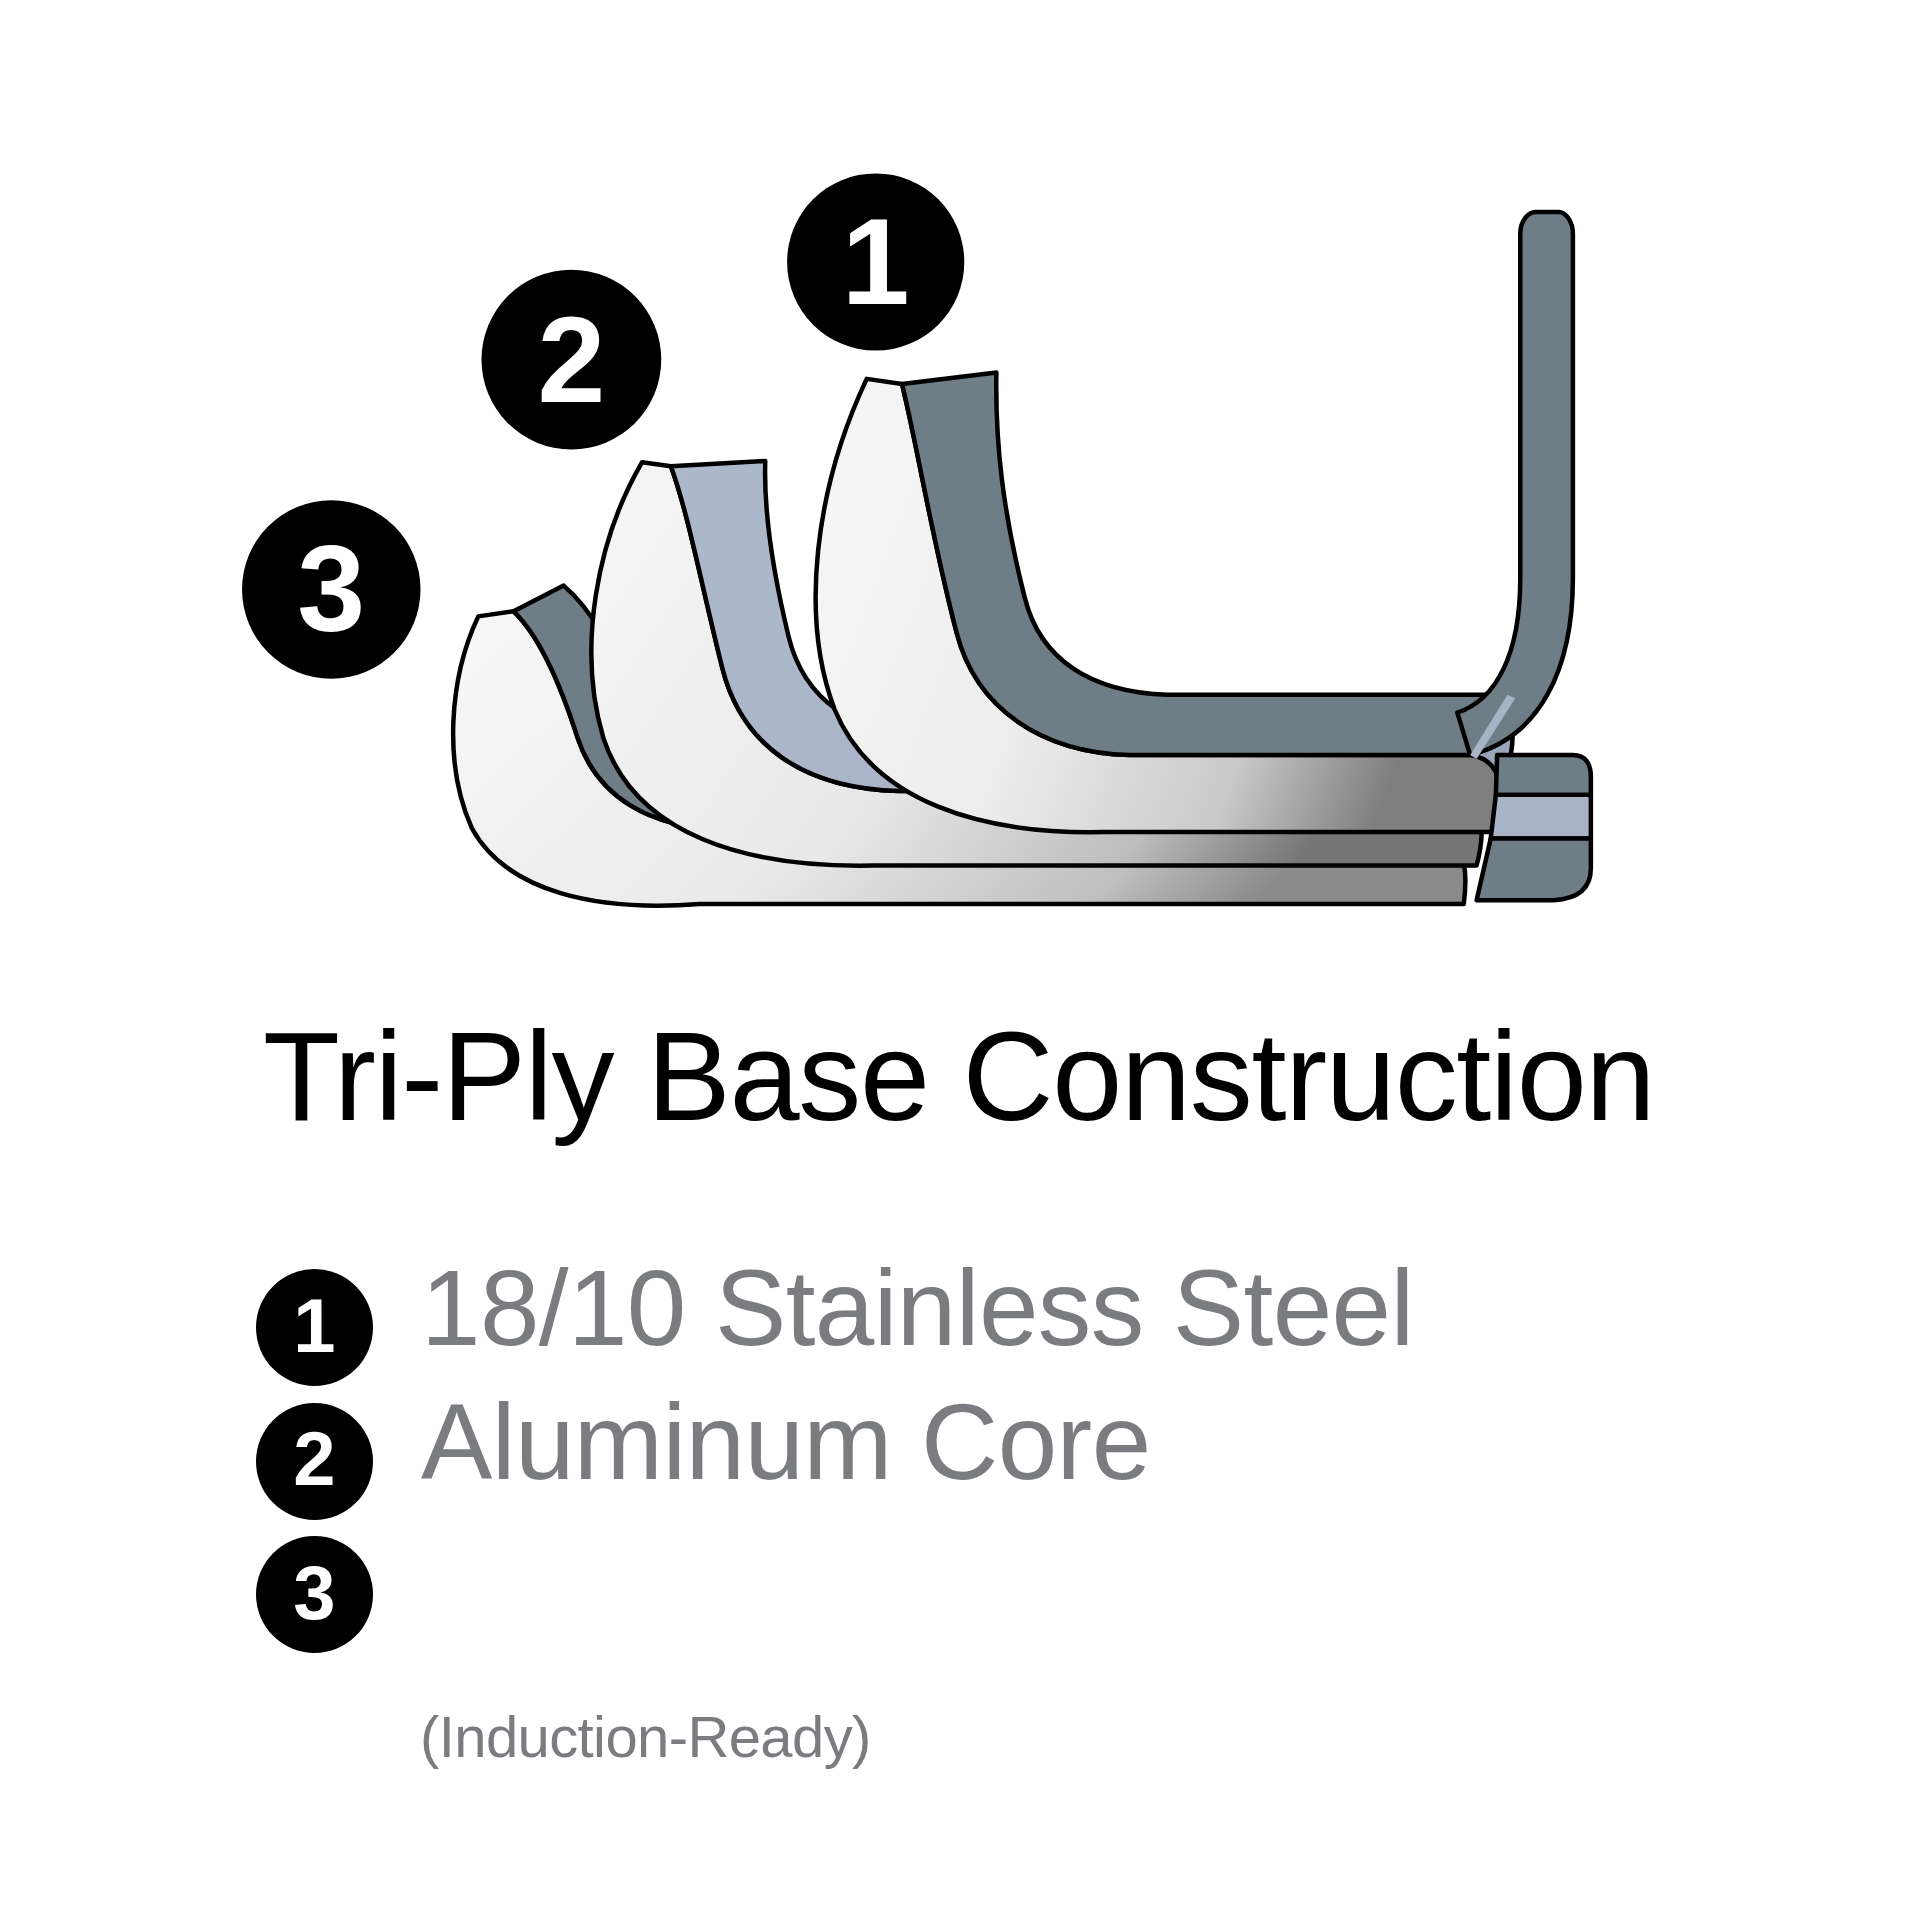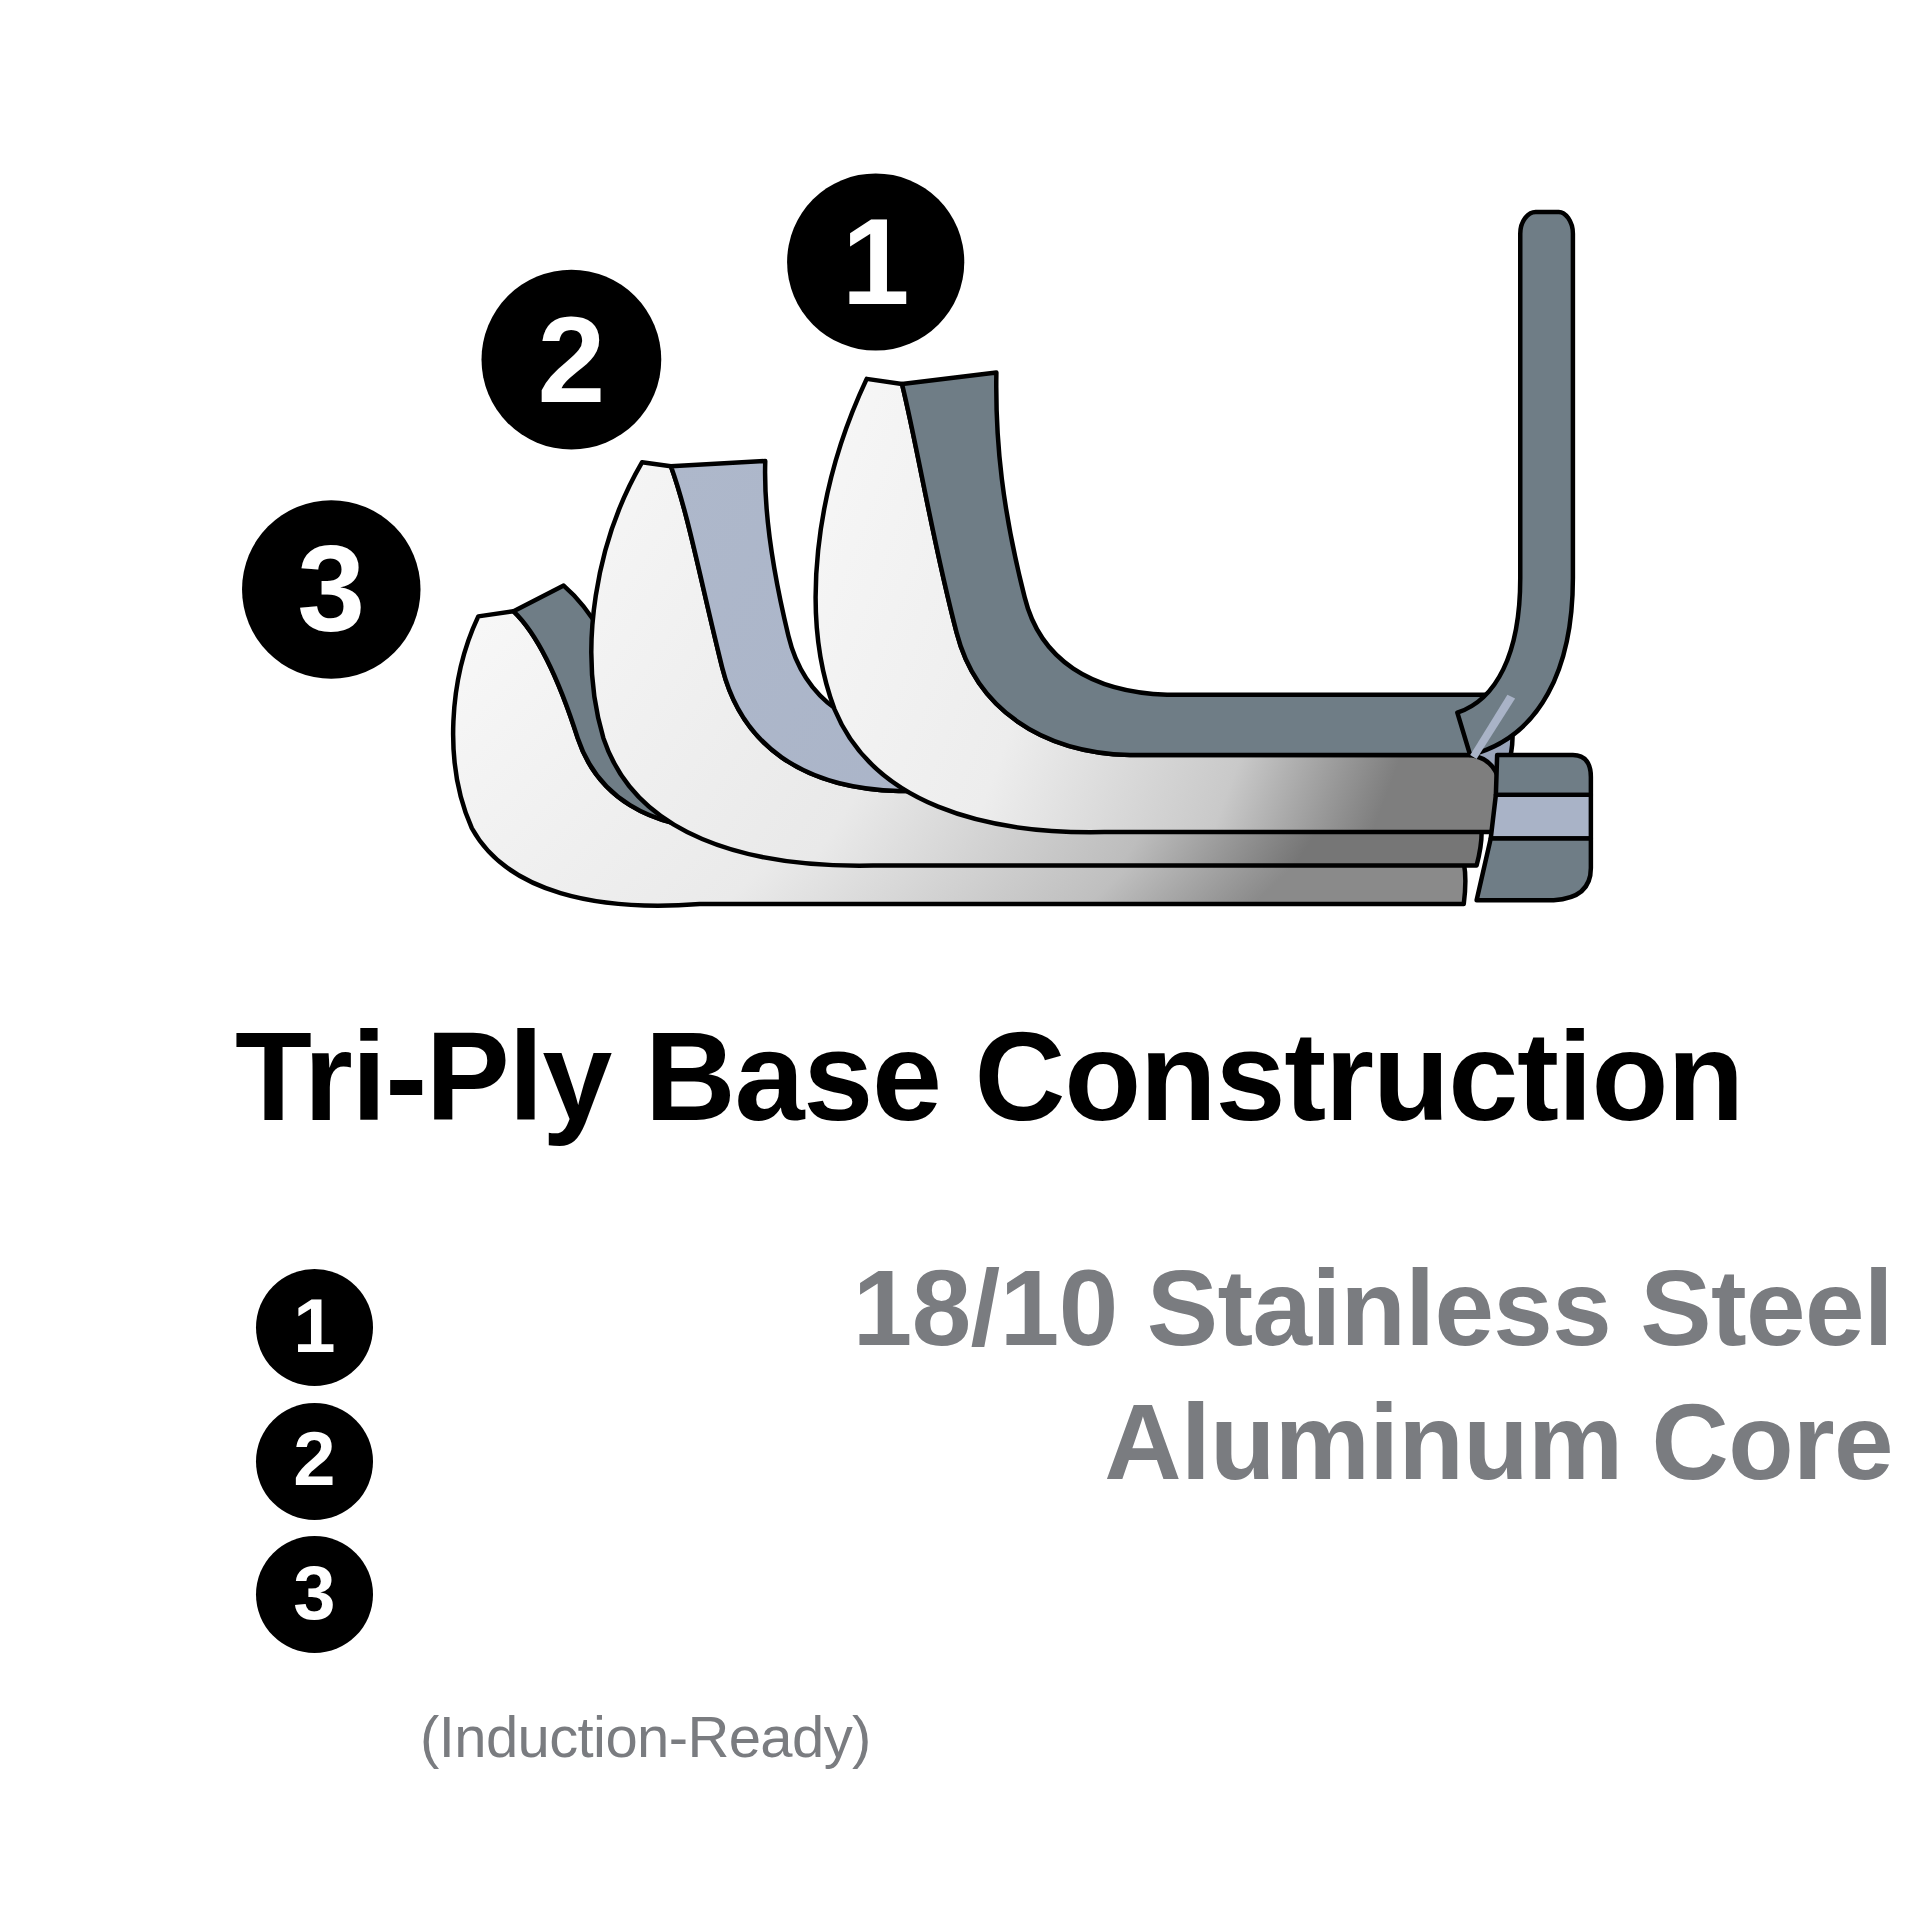--- a/index.html
+++ b/index.html
@@ -29,29 +29,29 @@
     left: 0px;
     top: 0px;
     width: 1926px;
     height: 976px;
   }
   .diagram-svg { display: block; width: 1926px; height: 976px; }
 
   
   .title {
     position: absolute;
-    left: 235px;
+    left: 263px;
     top: 1014px;
     width: 1605px;
     font-size: 126px;
     line-height: 1.0;
     letter-spacing: -1.3px;
     color: #000000;
     white-space: nowrap;
-    font-weight: 700;
+    font-weight: 400;
   }
 
   
   .legend {
     position: absolute;
     left: 256px;
     top: 1255px;
     width: 1637px;
   }
   .legend-row {
@@ -78,22 +78,21 @@
     padding-bottom: 3.9px;
   }
   .legend-text {
     flex: 1 1 auto;
     color: #7a7c80;
     font-size: 107px;
     line-height: 1.0;
     letter-spacing: -0.6px;
     margin-left: 48px;
     white-space: nowrap;
-    font-weight: 700;
-    text-align: right;
+    font-weight: 400;
   }
   .legend-sub {
     position: absolute;
     left: 420px;
     top: 1708px;
     color: #7a7c80;
     font-size: 58px;
     line-height: 1.0;
     letter-spacing: -0.6px;
     white-space: nowrap;

